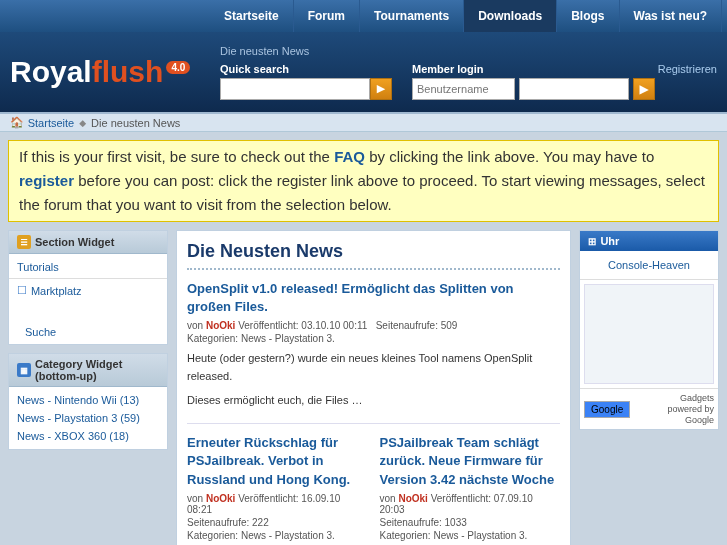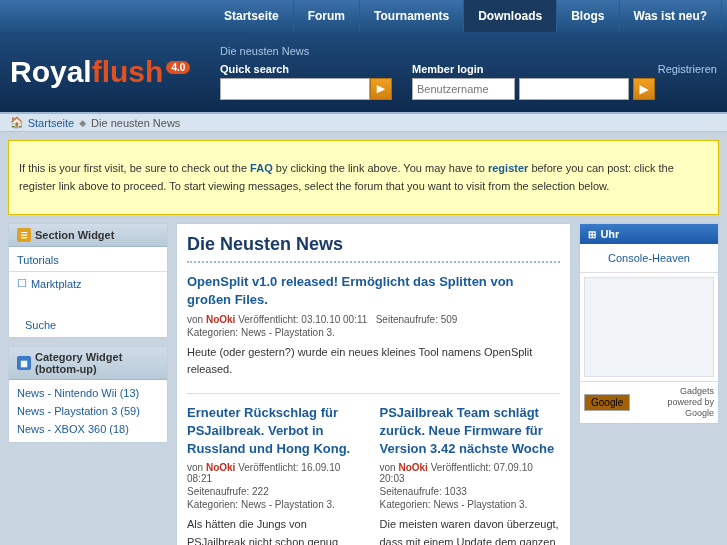--- a/index.html
+++ b/index.html
@@ -12,21 +12,21 @@
     .nav-items { display: flex; }
     .nav-item { color: white; font-size: 12px; font-weight: bold; padding: 0 14px; height: 32px; display: flex; align-items: center; text-decoration: none; cursor: pointer; border-right: 1px solid #2a5a90; }
     .nav-item.downloads { background: #1a3a60; text-align: center; }
     .search-btn { background: linear-gradient(180deg, #f0a020 0%, #d08010 100%); border: 1px solid #b07010; width: 22px; height: 22px; display: flex; align-items: center; justify-content: center; cursor: pointer; color: white; font-size: 11px; }
     .login-btn { background: linear-gradient(180deg, #f0a020 0%, #d08010 100%); border: 1px solid #b07010; width: 22px; height: 22px; display: flex; align-items: center; justify-content: center; cursor: pointer; color: white; font-size: 12px; }
 
     
     .page-title-bar { background: #d8e4f0; border-top: 2px solid #a0b8d0; border-bottom: 1px solid #b0c8d8; height: 20px; display: flex; align-items: center; padding: 0 10px; font-size: 11px; color: #555; }
 
     
-    .info-box { background: #ffffc0; border: 1px solid #e0c000; margin: 8px; padding: 19px 10px; font-size: 11px; color: #333; line-height: 1.6; }
+    .info-box { background: #ffffc0; border: 1px solid #e0c000; margin: 8px; padding: 4px 10px; font-size: 15px; color: #333; line-height: 1.6; }
     .info-box a { color: #1a5a9a; font-weight: bold; text-decoration: none; }
 
     
     .main-layout { display: flex; gap: 8px; padding: 0 8px 8px 8px; }
 
     
     .sidebar { width: 160px; flex-shrink: 0; }
     .widget-box { background: white; border: 1px solid #c0d0e0; margin-bottom: 8px; }
     .widget-header { background: linear-gradient(180deg, #d0dce8 0%, #b8cad8 100%); border-bottom: 1px solid #a0b8cc; padding: 4px 8px; font-size: 11px; font-weight: bold; color: #333; display: flex; align-items: center; gap: 4px; }
     .widget-icon { width: 14px; height: 14px; background: #e0a020; border-radius: 2px; display: inline-flex; align-items: center; justify-content: center; color: white; font-size: 8px; flex-shrink: 0; }
@@ -60,21 +60,21 @@
     .two-col { display: flex; gap: 12px; }
     .two-col .article { flex: 1; }
 
     
     .right-sidebar { width: 140px; flex-shrink: 0; }
     .uhr-box { background: white; border: 1px solid #c0d0e0; margin-bottom: 8px; }
     .uhr-header { background: linear-gradient(180deg, #3a7ac8 0%, #1a5aa8 100%); padding: 4px 8px; font-size: 11px; font-weight: bold; color: white; display: flex; align-items: center; gap: 4px; }
     .console-heaven-link { display: block; text-align: center; color: #1a5a9a; font-size: 11px; padding: 8px 4px; text-decoration: none; border-bottom: 1px solid #ddd; cursor: pointer; }
     .ad-area { height: 100px; background: #f0f4f8; border: 1px solid #dde; margin: 4px; }
     .google-bar { display: flex; align-items: center; justify-content: space-between; padding: 4px; border-top: 1px solid #ddd; }
-    .google-btn { background: #a16207; border: 1px solid #aaa; padding: 2px 6px; font-size: 10px; cursor: pointer; }
+    .google-btn { background: #3b82f6; border: 1px solid #aaa; padding: 2px 6px; font-size: 10px; cursor: pointer; }
   </style>
 </head>
 <body>
 
 <div class="nav-bar">
   <div class="nav-spacer"></div>
   <div class="nav-items">
     <div class="nav-item">Startseite</div>
     <div class="nav-item">Forum</div>
     <div class="nav-item">Tournaments</div>
@@ -184,20 +184,21 @@
       </div>
       <div class="article-meta">
         von <span style="color:#c03020;font-weight:bold;">NoOki</span>
         <span>Veröffentlicht: 03.10.10 00:11</span>
         &nbsp;&nbsp;<span>Seitenaufrufe: 509</span>
       </div>
       <div class="article-categories">
         <span>Kategorien: News - Playstation 3.</span>
       </div>
       <div class="article-body">Heute (oder gestern?) wurde ein neues kleines Tool namens OpenSplit released.</div>
+      <div class="article-body">Dieses ermöglicht euch, die Files …</div>
     </div>
 
     <div class="article-sep"></div>
 
     <div class="two-col">
 
       <div class="article">
         <div class="article-title">
           <a href="#">Erneuter Rückschlag für PSJailbreak. Verbot in Russland und Hong Kong.</a>
         </div>

